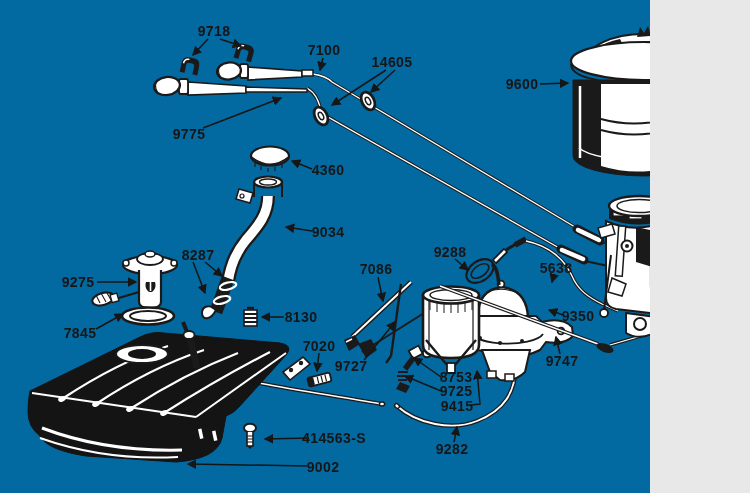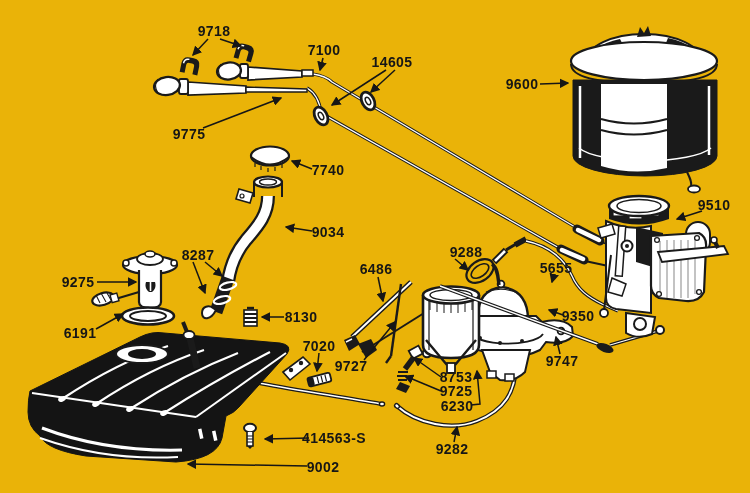--- a/index.html
+++ b/index.html
@@ -1,17 +1,17 @@
 <!DOCTYPE html>
 <html><head>
 <meta charset="utf-8">
 <style>
   html,body{margin:0;padding:0;background:#e8e8e8;}
   .canvas{
-    position:relative;width:750px;height:493px;background:#eab308;
+    position:relative;width:650px;height:493px;background:#0369a1;
     overflow:hidden;font-family:"Liberation Sans",sans-serif;
   }
   .canvas svg{position:absolute;left:0;top:0;}
   .label{
     position:absolute;transform:translate(-50%,-50%);
     font:700 14px "Liberation Sans",sans-serif;
     color:#161616;letter-spacing:.4px;white-space:nowrap;
     user-select:none;
   }
 </style>
@@ -317,34 +317,34 @@
     <line x1="309" y1="438" x2="265" y2="439" marker-end="url(#ah)"></line>
     <line x1="307" y1="466" x2="188" y2="464" marker-end="url(#ah)"></line>
   </g>
 </svg>
 
 <div class="label" style="left:214px;top:31px">9718</div>
 <div class="label" style="left:324px;top:50px">7100</div>
 <div class="label" style="left:392px;top:62px">14605</div>
 <div class="label" style="left:522px;top:84px">9600</div>
 <div class="label" style="left:189px;top:134px">9775</div>
-<div class="label" style="left:328px;top:170px">7740</div>
+<div class="label" style="left:328px;top:170px">4360</div>
 <div class="label" style="left:328px;top:232px">9034</div>
 <div class="label" style="left:198px;top:255px">8287</div>
 <div class="label" style="left:78px;top:282px">9275</div>
-<div class="label" style="left:80px;top:333px">6191</div>
+<div class="label" style="left:80px;top:333px">7845</div>
 <div class="label" style="left:301px;top:317px">8130</div>
 <div class="label" style="left:319px;top:346px">7020</div>
-<div class="label" style="left:376px;top:269px">6486</div>
+<div class="label" style="left:376px;top:269px">7086</div>
 <div class="label" style="left:351px;top:366px">9727</div>
-<div class="label" style="left:466px;top:252px">9288</div>
-<div class="label" style="left:556px;top:268px">5655</div>
+<div class="label" style="left:450px;top:252px">9288</div>
+<div class="label" style="left:556px;top:268px">5638</div>
 <div class="label" style="left:714px;top:205px">9510</div>
 <div class="label" style="left:578px;top:316px">9350</div>
 <div class="label" style="left:562px;top:361px">9747</div>
 <div class="label" style="left:456px;top:377px">8753</div>
 <div class="label" style="left:456px;top:391px">9725</div>
-<div class="label" style="left:457px;top:406px">6230</div>
+<div class="label" style="left:457px;top:406px">9415</div>
 <div class="label" style="left:452px;top:449px">9282</div>
 <div class="label" style="left:334px;top:438px">414563-S</div>
 <div class="label" style="left:323px;top:467px">9002</div>
 
 </div>
 
 </body></html>

